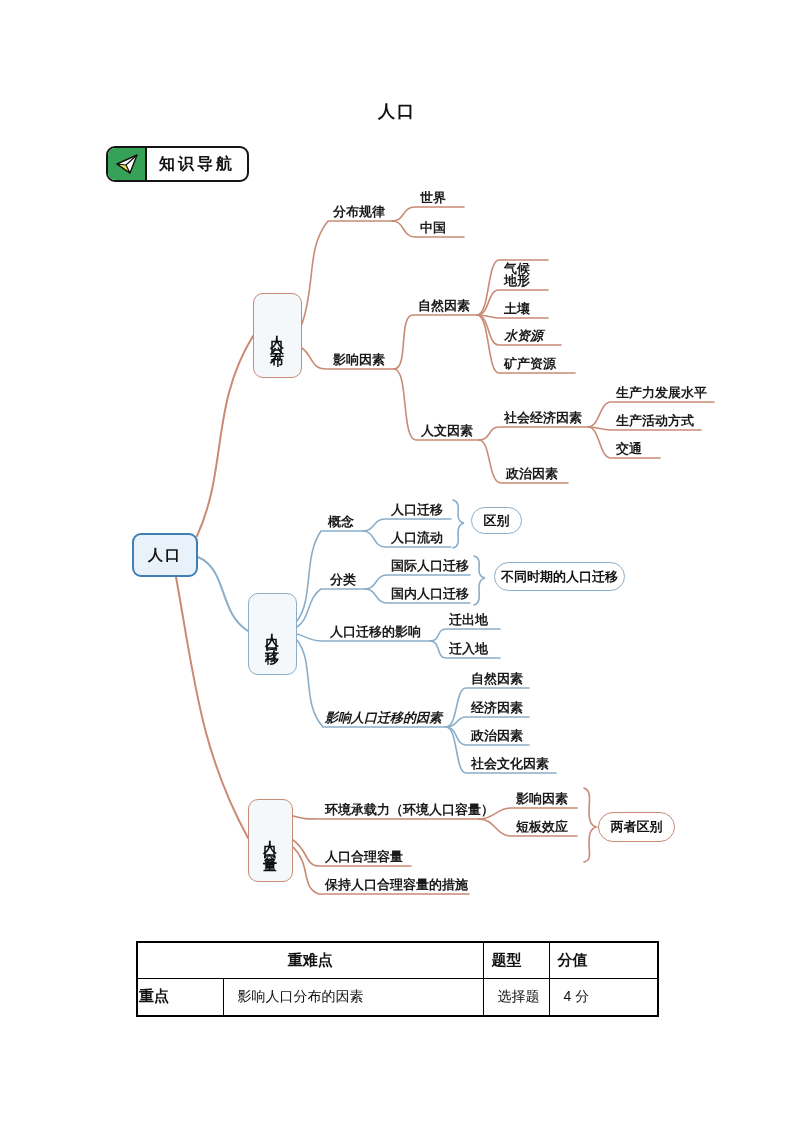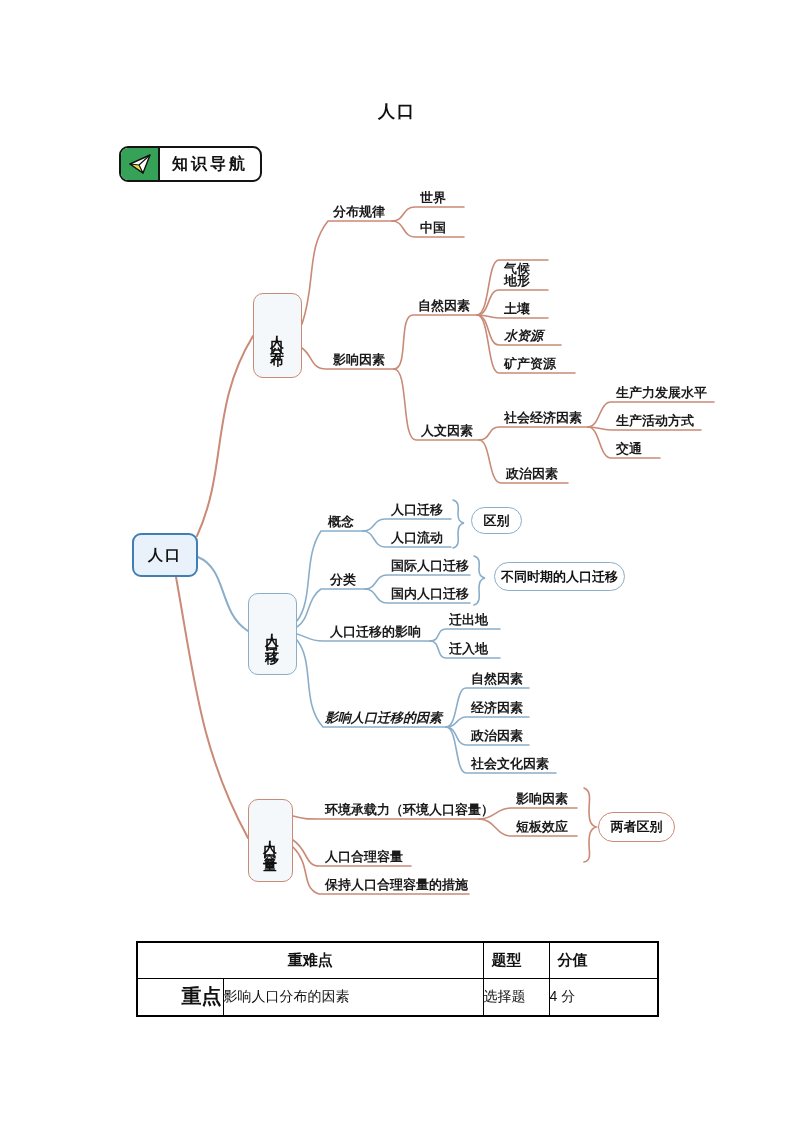--- a/index.html
+++ b/index.html
@@ -7,21 +7,21 @@
     position:relative; width:794px; height:1123px; margin:0 auto;
     background:#ffffff; font-family:"Liberation Sans", sans-serif;
     overflow:hidden; color:#111;
   }
   .page-title {
     position:absolute; top:100px; left:0; right:0;
     text-align:center; font-size:17px; font-weight:700; letter-spacing:2px;
   }
   
   .badge {
-    position:absolute; left:119px; top:146px; height:36px;
+    position:absolute; left:106px; top:146px; height:36px;
     display:flex; align-items:stretch;
     border:2px solid #141414; border-radius:9px; overflow:hidden; background:#fff;
     box-sizing:border-box;
   }
   .badge-icon {
     width:37px; background:#36a257; display:flex; align-items:center; justify-content:center;
     border-right:2px solid #141414;
   }
   .badge-label { display:flex; align-items:center; padding:0 12px; font-size:16px; font-weight:700; letter-spacing:3px; }
   
@@ -49,22 +49,22 @@
     white-space:nowrap;
   }
   
   .info-table {
     position:absolute; left:136px; top:941px;
     border-collapse:collapse; table-layout:fixed; border:2px solid #000;
   }
   .info-table td { border:1.6px solid #000; box-sizing:border-box; vertical-align:middle; }
   .th-main { text-align:center; font-size:15px; font-weight:700; height:36px; }
   .th-side { text-align:left; font-size:15px; font-weight:700; padding-left:8px; height:36px; }
-  .td-cat  { text-align:right; font-size:20px; font-weight:700; height:38px; }
-  .td-val  { text-align:left; font-size:14px; font-weight:400; padding-left:0; height:38px; }
+  .td-cat  { text-align:left; font-size:15px; font-weight:700; height:38px; }
+  .td-val  { text-align:left; font-size:14px; font-weight:400; padding-left:14px; height:38px; }
 </style>
 </head>
 <body>
 
 <div class="page">
 
   <div class="page-title">人口</div>
 
   <div class="badge">
     <div class="badge-icon">

